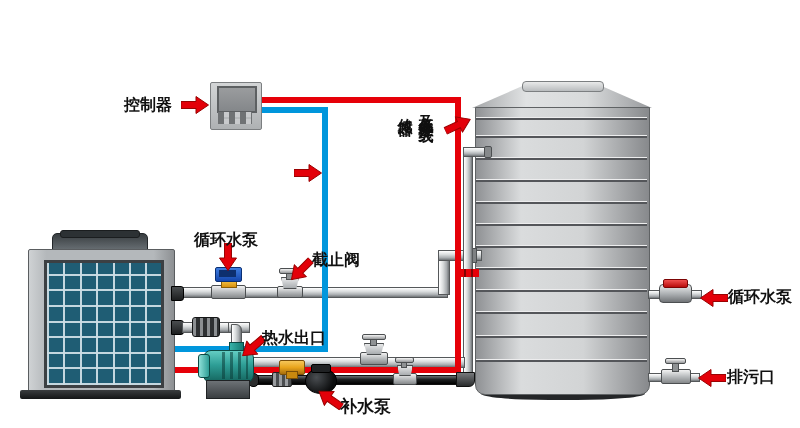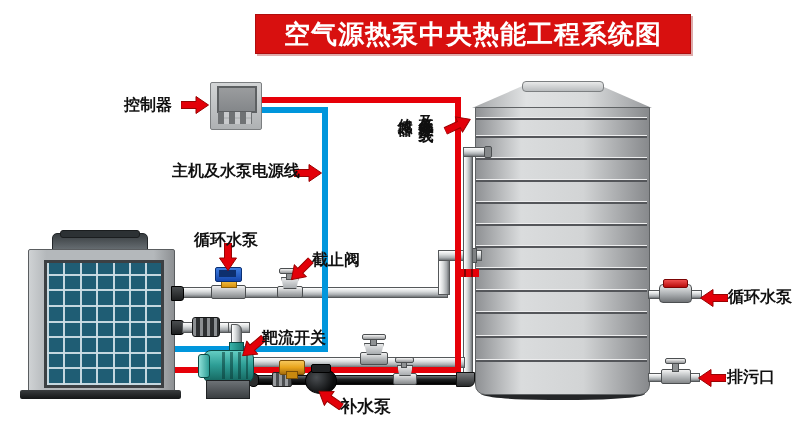--- a/index.html
+++ b/index.html
@@ -47,21 +47,20 @@
            background-image:
              repeating-linear-gradient(90deg,rgba(205,222,229,.95) 0 2px,rgba(0,0,0,0) 2px 16.4px),
              repeating-linear-gradient(0deg,rgba(205,222,229,.95) 0 2px,rgba(0,0,0,0) 2px 15.6px);}
   .port{background:linear-gradient(#4a4d4f,#1c1e1f);border:1px solid #000;border-radius:0 3px 3px 0;}
 </style>
 </head>
 <body>
 
 <div class="stage">
 
-  <div class="abs banner">空气源热泵中央热能工程系统图</div>
 
   <div class="abs" style="left:481px;top:387px;width:164px;height:13px;background:#242628;border-radius:50%/60%;"></div>
   <div class="abs" style="left:472px;top:86px;width:180px;height:22px;
        clip-path:polygon(28% 0,72% 0,100% 100%,0 100%);
        background:linear-gradient(90deg,#a3a5a7,#e0e2e3 30%,#d8dadb 64%,#97999c);"></div>
   <div class="abs" style="left:522px;top:81px;width:80px;height:9px;background:linear-gradient(#e9eaea,#b9bcbe);
        border:1px solid #7c7f81;border-radius:4px;"></div>
   <div class="abs tank-body" style="left:475px;top:107px;width:173px;height:286px;"></div>
   <div class="abs band" style="left:476px;top:118px;width:171px;"></div>
   <div class="abs band" style="left:476px;top:136px;width:171px;"></div>
@@ -204,23 +203,22 @@
         <polygon points="0,5.5 15,5.5 15,0.5 27.5,9 15,17.5 15,12.5 0,12.5" fill="#e30009" stroke="#9a0202" stroke-width="1"></polygon>
       </svg>
     </div>
   <div class="abs arrow" style="left:698px;top:369px;transform:rotate(180deg);">
     <svg viewBox="0 0 28 18">
         <polygon points="0,5.5 15,5.5 15,0.5 27.5,9 15,17.5 15,12.5 0,12.5" fill="#e30009" stroke="#9a0202" stroke-width="1"></polygon>
       </svg>
     </div>
 
   <div class="abs label" style="left:124px;top:97px;">控制器</div>
-  <div class="abs label" style="left:172px;top:163px;">主机及水泵电源线</div>
   <div class="abs label" style="left:194px;top:232px;">循环水泵</div>
   <div class="abs label" style="left:312px;top:252px;">截止阀</div>
-  <div class="abs label" style="left:262px;top:330px;">靶流开关</div>
+  <div class="abs label" style="left:262px;top:330px;">热水出口</div>
   <div class="abs label" style="left:340px;top:398px;font-size:17px;font-family:Liberation Serif, serif;">补水泵</div>
   <div class="abs label" style="left:728px;top:289px;">循环水泵</div>
   <div class="abs label" style="left:727px;top:369px;">排污口</div>
   <div class="abs vlabel" style="left:398px;top:106px;">传感器</div>
   <div class="abs vlabel" style="left:419px;top:102px;">及高低水位开关线</div>
 
 </div>
 
 </body></html>

